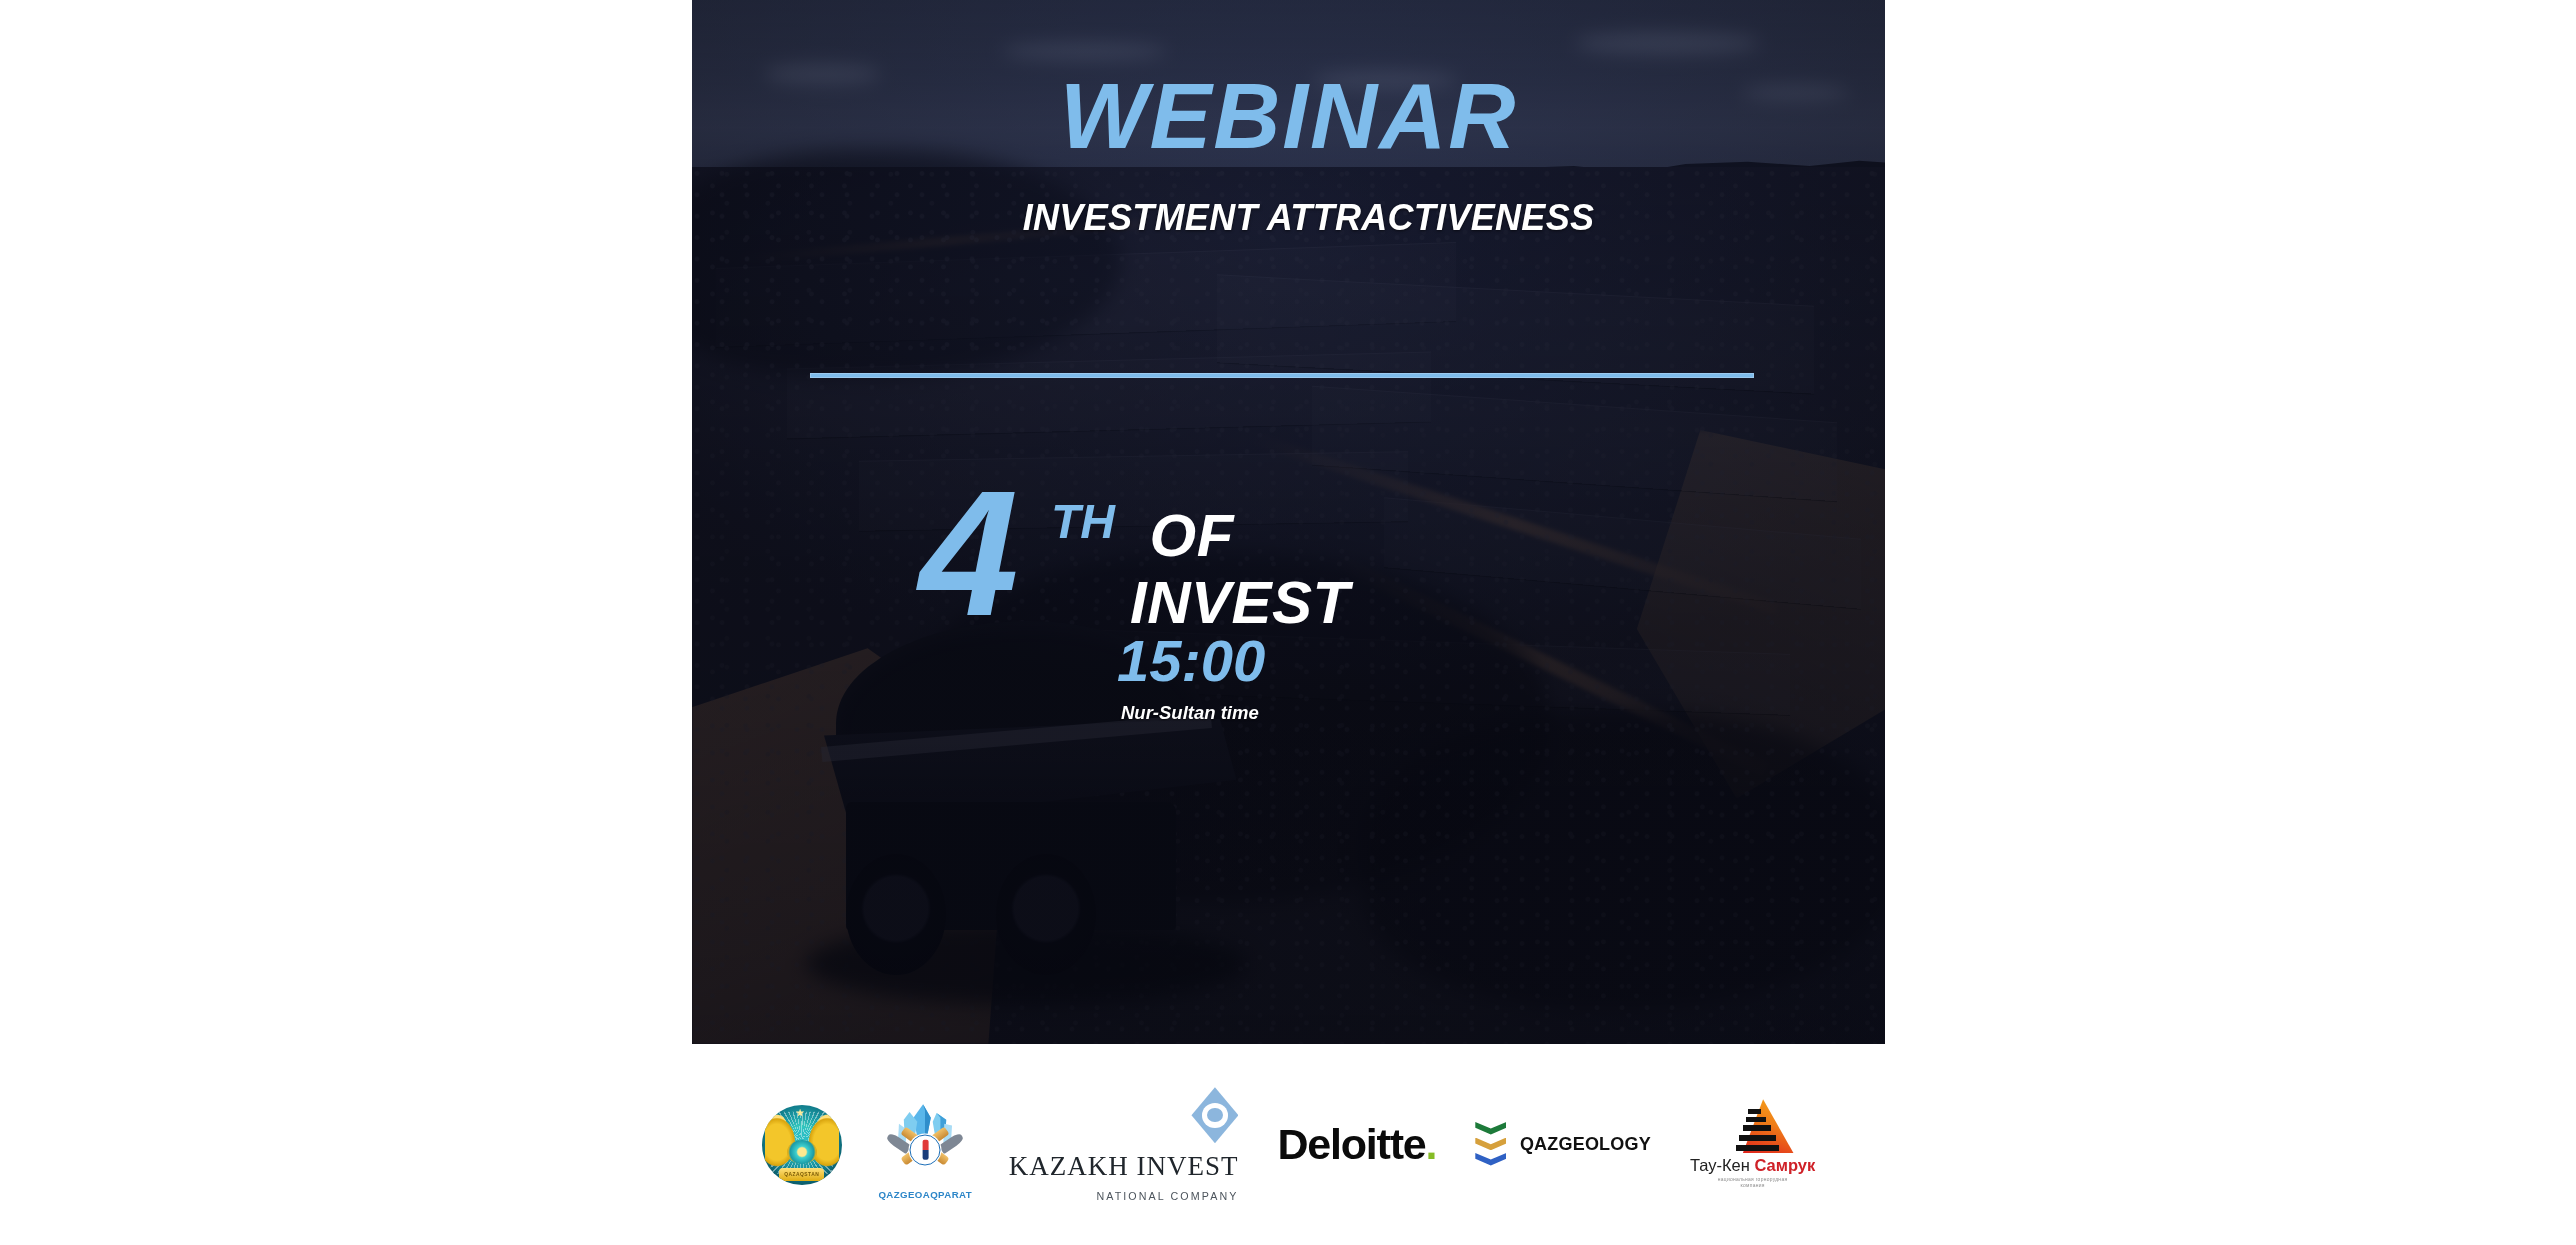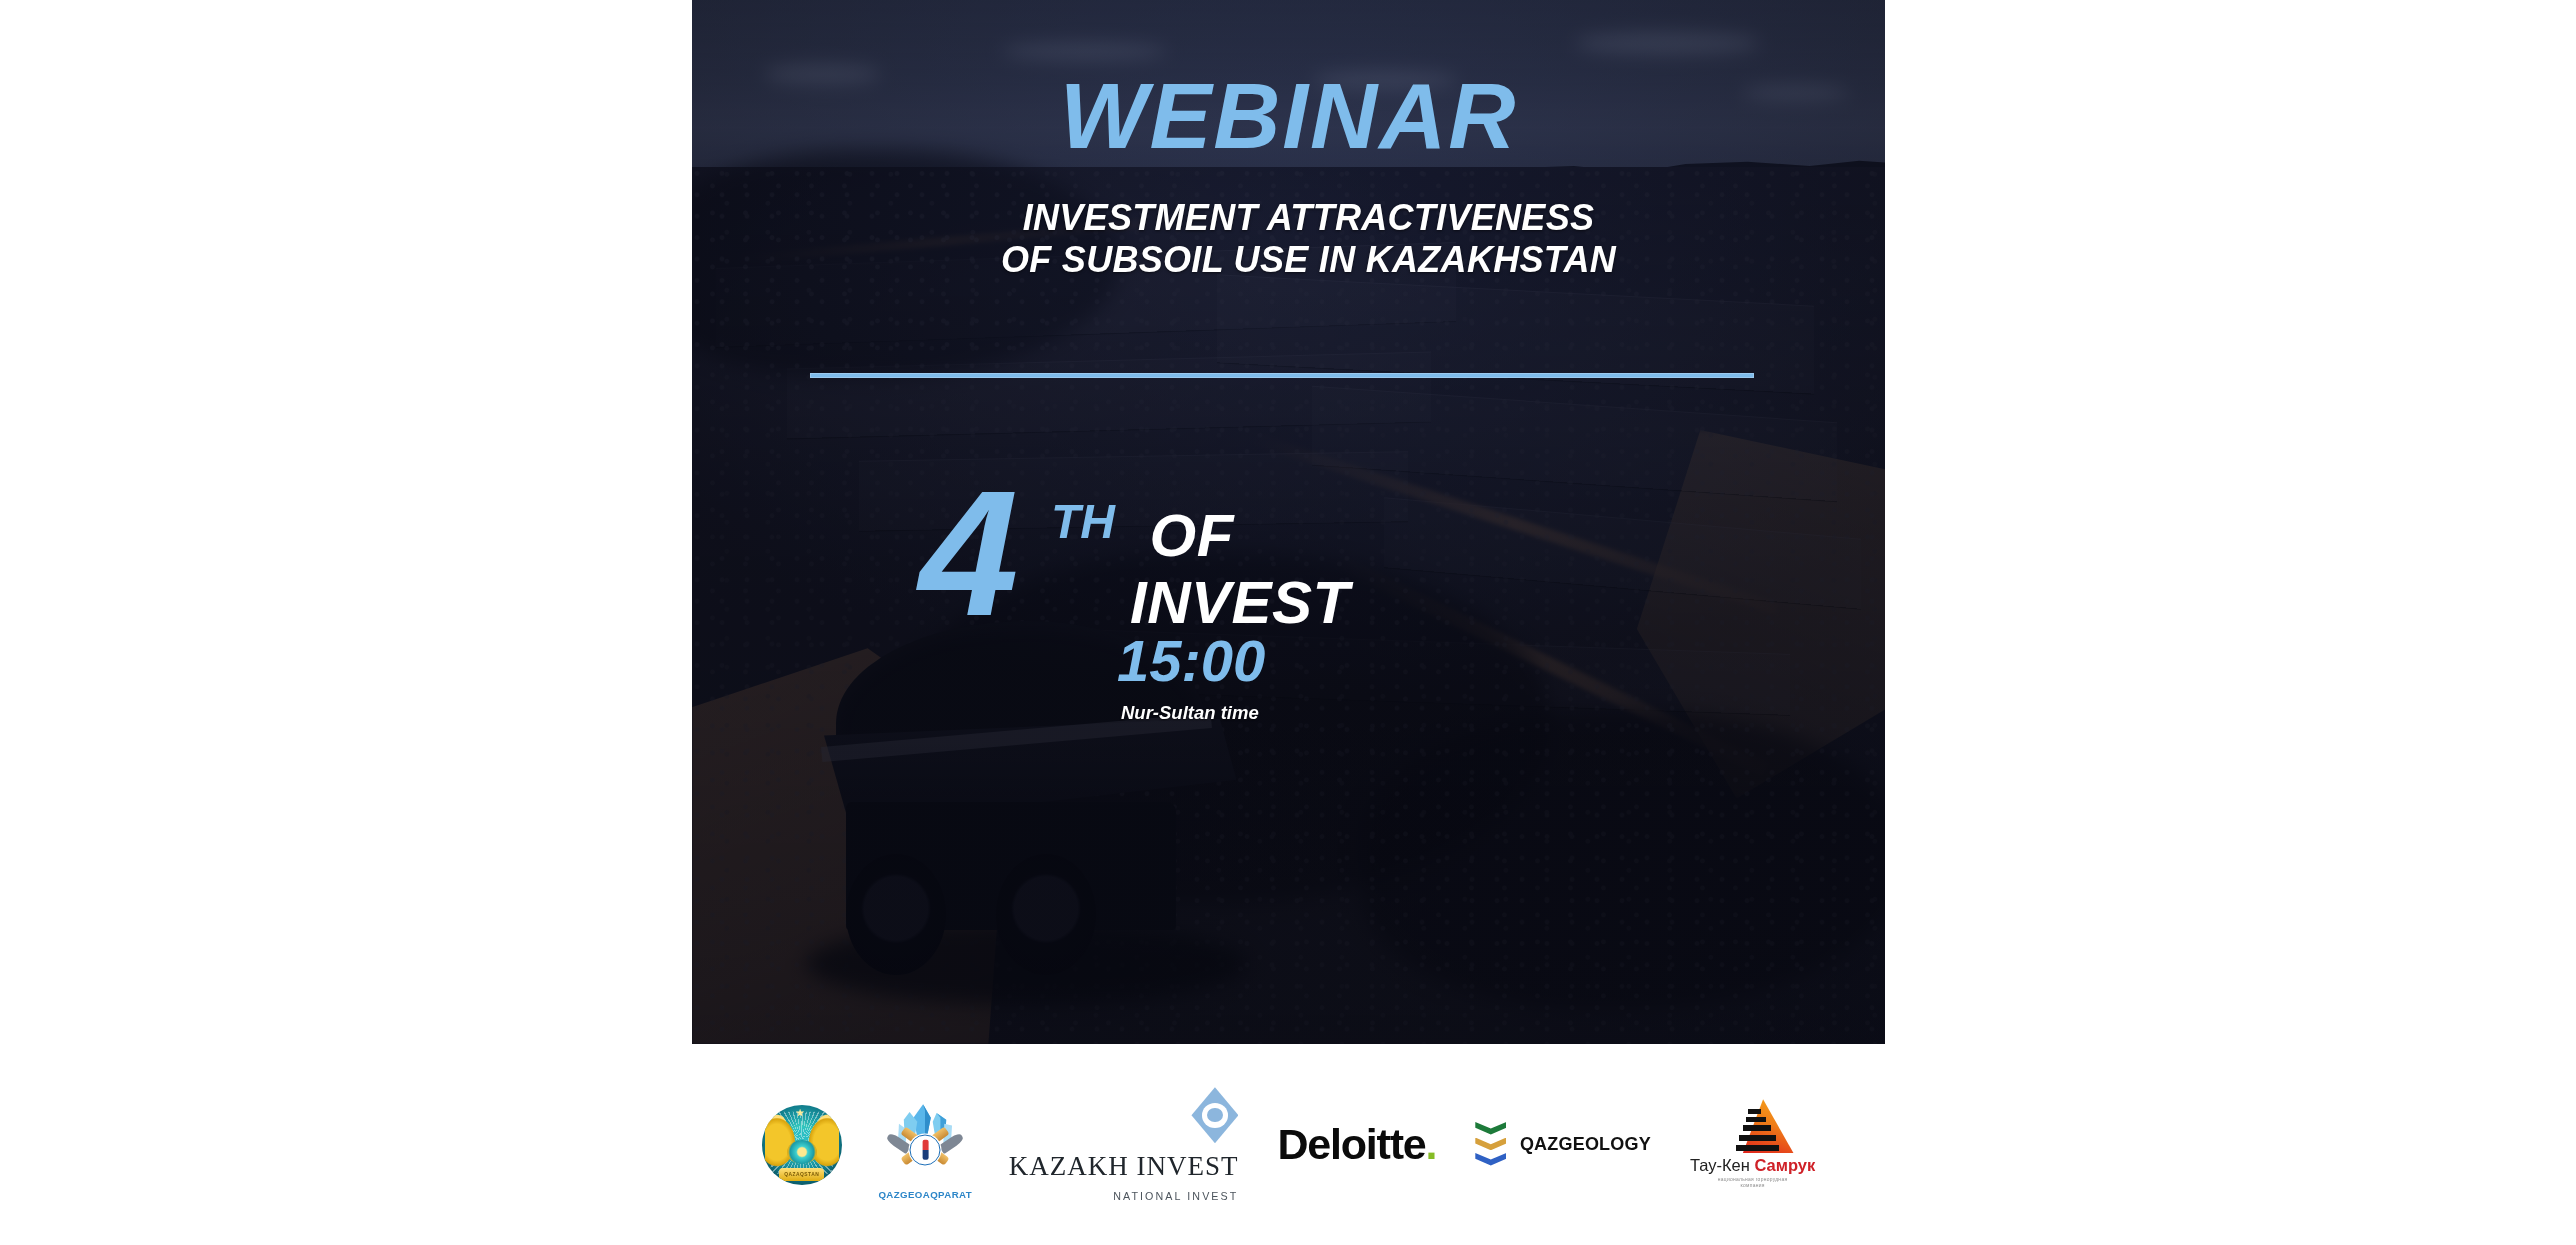--- a/index.html
+++ b/index.html
@@ -382,21 +382,20 @@
 
     <div class="tint"></div>
     <div class="tint2"></div>
 
     <div class="content">
 
       <div class="webinar">WEBINAR</div>
 
       <div class="subtitle">
         <span class="l1">INVESTMENT ATTRACTIVENESS</span>
-        <span class="l2">OF SUBSOIL USE IN KAZAKHSTAN</span>
       </div>
 
       <div class="rule"></div>
 
       <div class="datewrap">
         <span class="daynum">4</span>
         <span class="daysuf">TH</span>
         <span class="ofmonth">
           <span class="of">OF</span>
           <span class="mo">INVEST</span>
@@ -446,21 +445,21 @@
     </div>
     <div class="logo-gap"></div>
 
     <div class="logo ki">
       <div class="dia">
         <div class="d1"></div>
           <div class="d2"></div>
           <div class="d3"></div>
       </div>
       <div class="name">KAZAKH INVEST</div>
-      <div class="sub">NATIONAL INVEST</div>
+      <div class="sub">NATIONAL COMPANY</div>
     </div>
     <div class="logo-gap"></div>
 
     <div class="logo">
       <div class="deloitte">
         <span>Deloitte</span><span class="dot">.</span>
       </div>
     </div>
     <div class="logo-gap"></div>
 

